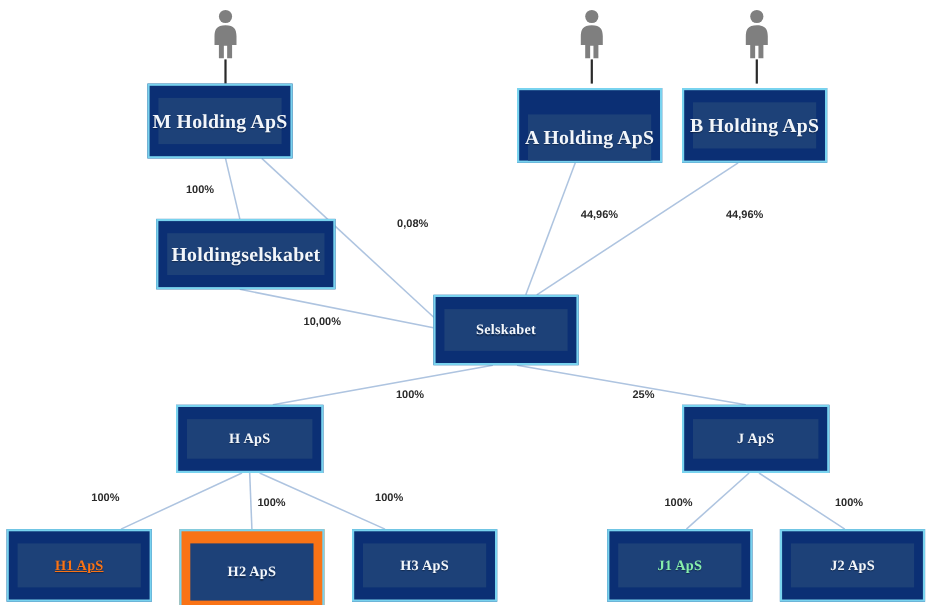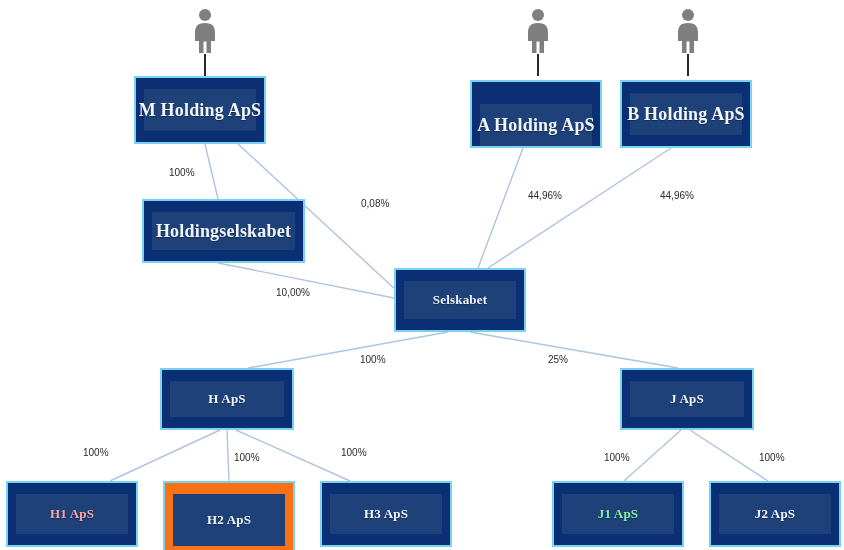--- a/index.html
+++ b/index.html
@@ -51,21 +51,21 @@
     font-weight: 700;
     letter-spacing: 0.2px;
     white-space: nowrap;
     text-shadow: 0 1px 1px rgba(0,0,0,0.35);
   }
   .node.small .label { font-size: 18px; }
   .edge-label {
     position: absolute;
     font-family: "Liberation Sans", sans-serif;
     font-size: 10px;
-    font-weight: 400;
+    font-weight: 700;
     color: #2a2a2a;
     white-space: nowrap;
     z-index: 4;
   }
   .person {
     position: absolute;
     z-index: 3;
   }
   .person .stem {
     position: absolute;
@@ -138,21 +138,21 @@
           <span class="label" style="color: rgb(242, 246, 251);">H ApS</span>
         </div>
       </div>
       <div class="node" style="left: 620px; top: 368px; width: 134px; height: 62px; background: rgb(11, 47, 116); border-color: rgb(121, 211, 239);">
         <div class="inner" style="background: rgb(29, 65, 120);">
           <span class="label" style="color: rgb(242, 246, 251);">J ApS</span>
         </div>
       </div>
       <div class="node" style="left: 6px; top: 481px; width: 132px; height: 66px; background: rgb(11, 47, 116); border-color: rgb(121, 211, 239);">
         <div class="inner" style="background: rgb(29, 65, 120);">
-          <span class="label" style="color: #fca5a5;">H1 ApS</span>
+          <span class="label" style="color: #f97316; text-decoration: underline;">H1 ApS</span>
         </div>
       </div>
       <div class="node" style="left: 163px; top: 481px; width: 132px; height: 78px; background: #f97316; border-color: rgb(121, 211, 239);">
         <div class="inner" style="background: rgb(29, 65, 120);">
           <span class="label" style="color: rgb(242, 246, 251);">H2 ApS</span>
         </div>
       </div>
       <div class="node" style="left: 320px; top: 481px; width: 132px; height: 66px; background: rgb(11, 47, 116); border-color: rgb(121, 211, 239);">
         <div class="inner" style="background: rgb(29, 65, 120);">
           <span class="label" style="color: rgb(242, 246, 251);">H3 ApS</span>
@@ -169,20 +169,20 @@
         </div>
       </div>
     </div>
   <div id="edge-labels-layer">
       <div class="edge-label" style="left: 169px; top: 167px; color: rgb(42, 42, 42);">100%</div>
       <div class="edge-label" style="left: 313px; top: 198px; color: rgb(42, 42, 42); margin-left: 48px;">0,08%</div>
       <div class="edge-label" style="left: 276px; top: 287px; color: rgb(42, 42, 42);">10,00%</div>
       <div class="edge-label" style="left: 528px; top: 190px; color: rgb(42, 42, 42);">44,96%</div>
       <div class="edge-label" style="left: 660px; top: 190px; color: rgb(42, 42, 42);">44,96%</div>
       <div class="edge-label" style="left: 360px; top: 354px; color: rgb(42, 42, 42);">100%</div>
-      <div class="edge-label" style="left: 548px; top: 354px; color: rgb(42, 42, 42); text-align: right;">25%</div>
+      <div class="edge-label" style="left: 575px; top: 354px; color: rgb(42, 42, 42); text-align: right;">25%</div>
       <div class="edge-label" style="left: 83px; top: 447px; color: rgb(42, 42, 42);">100%</div>
       <div class="edge-label" style="left: 234px; top: 452px; color: rgb(42, 42, 42);">100%</div>
       <div class="edge-label" style="left: 341px; top: 447px; color: rgb(42, 42, 42);">100%</div>
       <div class="edge-label" style="left: 604px; top: 452px; color: rgb(42, 42, 42);">100%</div>
       <div class="edge-label" style="left: 759px; top: 452px; color: rgb(42, 42, 42);">100%</div>
     </div>
 </div>
 
 </body></html>

